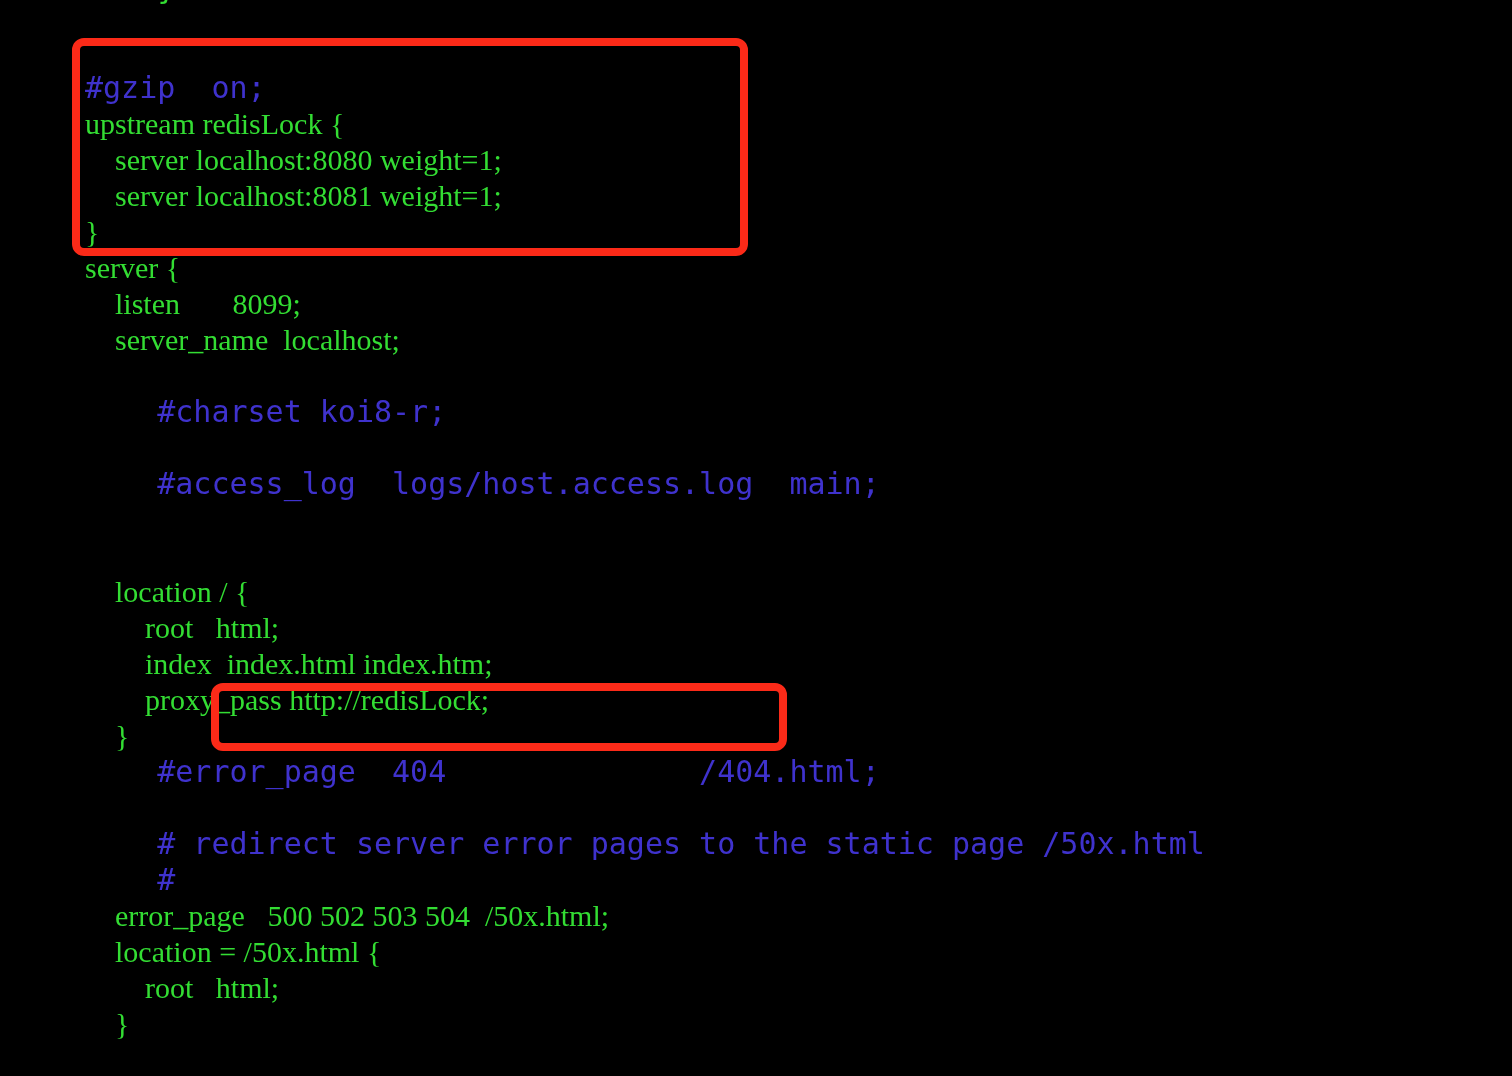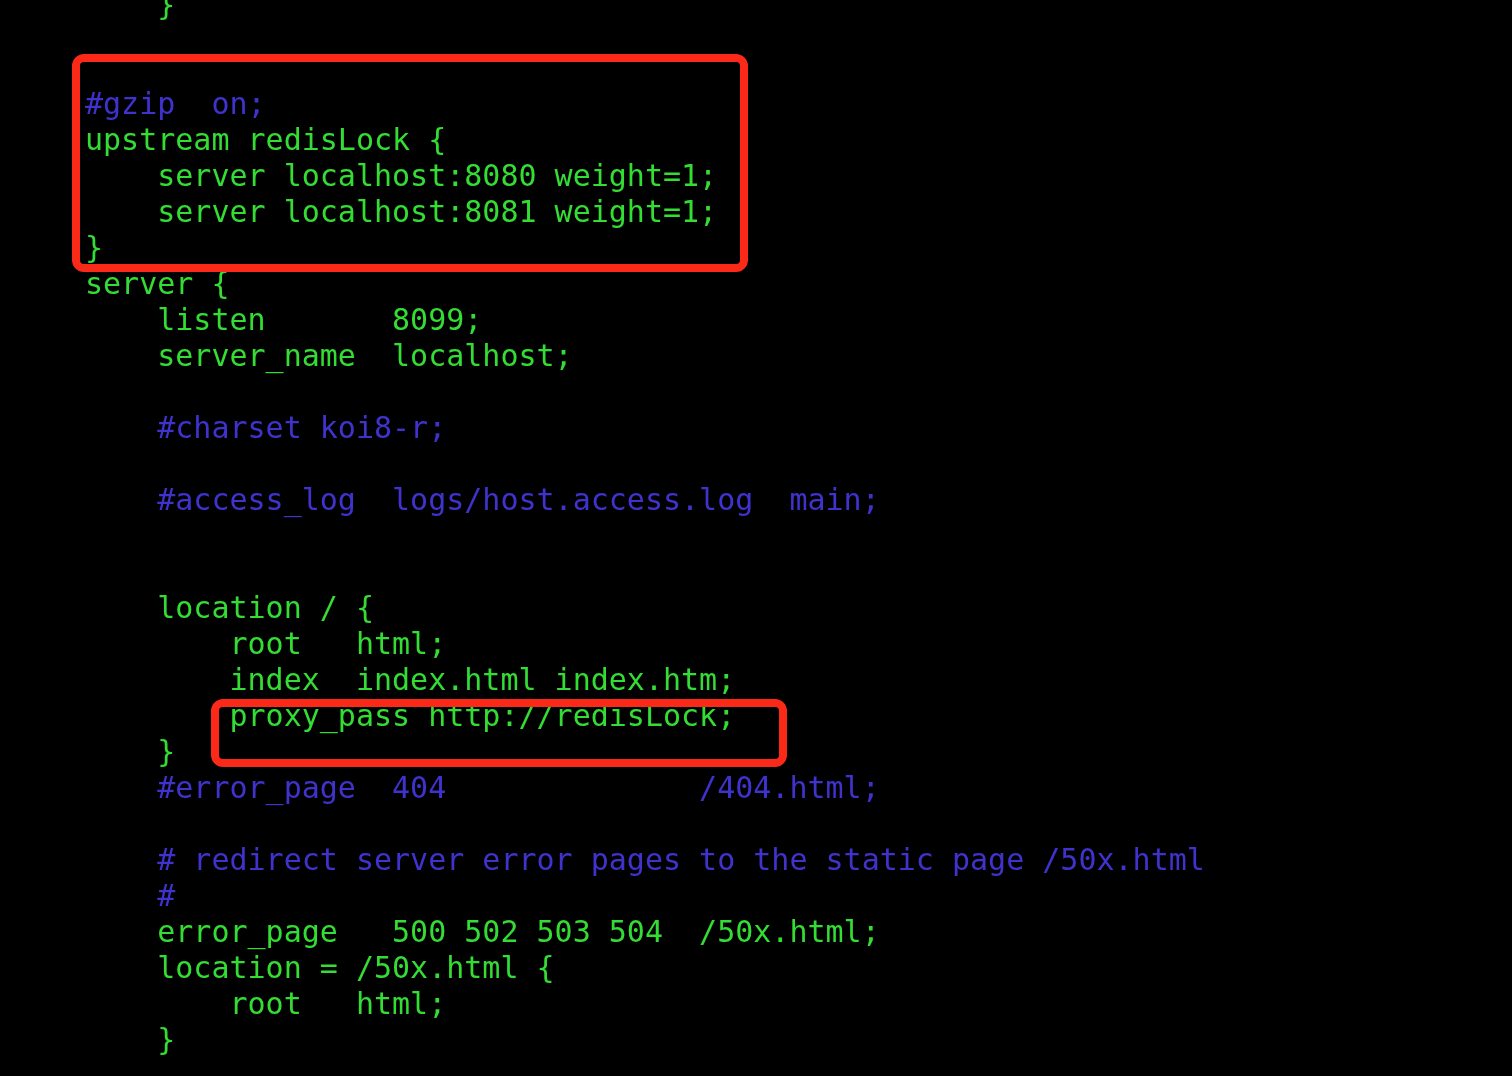--- a/index.html
+++ b/index.html
@@ -10,21 +10,21 @@
   body {
     width: 1512px;
     height: 1076px;
     overflow: hidden;
     position: relative;
     font-family: "DejaVu Sans Mono", "Liberation Mono", monospace;
   }
 
   #screen {
     position: absolute;
-    left: 0; top: 16px;
+    left: 0; top: 0;
     width: 1512px;
     height: 784px;
     background: #000000;
   }
 
   
   #clipped-top-line {
     position: absolute;
     left: 85px;
     top: -29px;
@@ -44,21 +44,21 @@
     white-space: pre;
     color: #33dd33;
     letter-spacing: 0px;
   }
 
   .line {
     height: 36px;
     white-space: pre;
     display: block;
   }
-  .code { color: #33dd33; }
+  .code { color: #33dd33; font-family: Liberation Serif, serif; }
   .comment { color: #3f32cd; }
 
   .hl-box {
     position: absolute;
     border: 8px solid #fb2a18;
     border-radius: 12px;
     box-sizing: border-box;
     pointer-events: none;
   }
   #hl-upstream {

